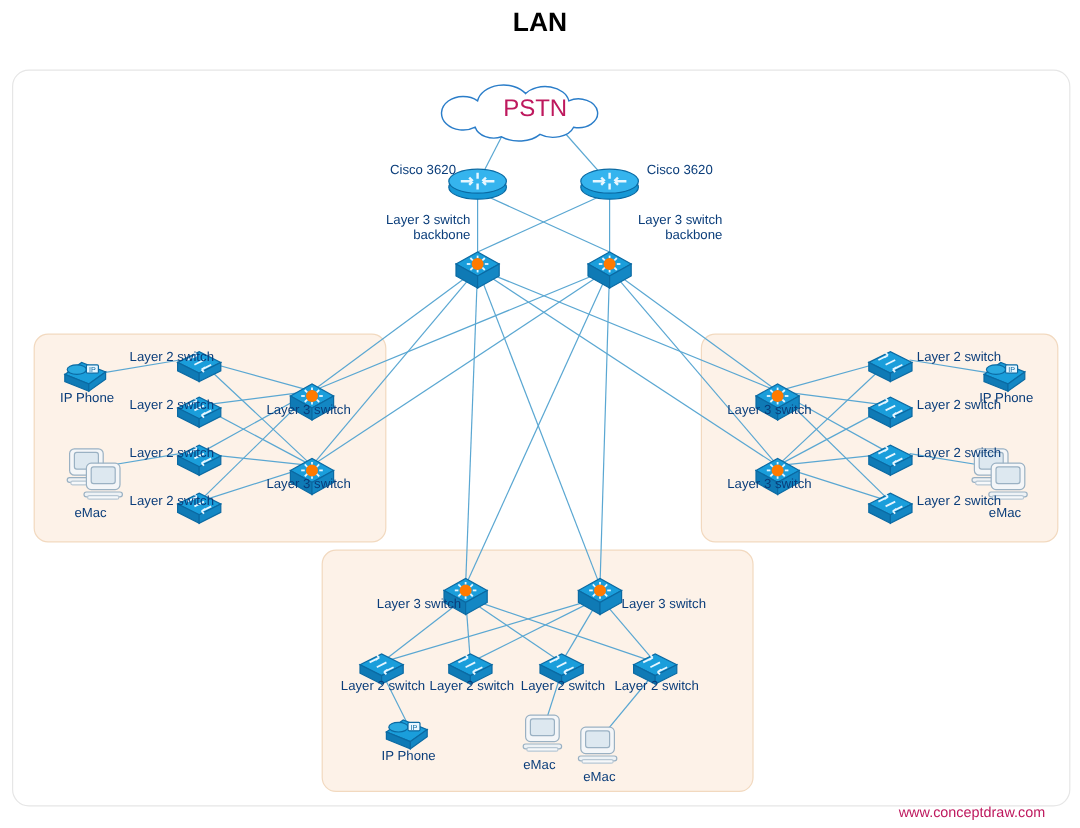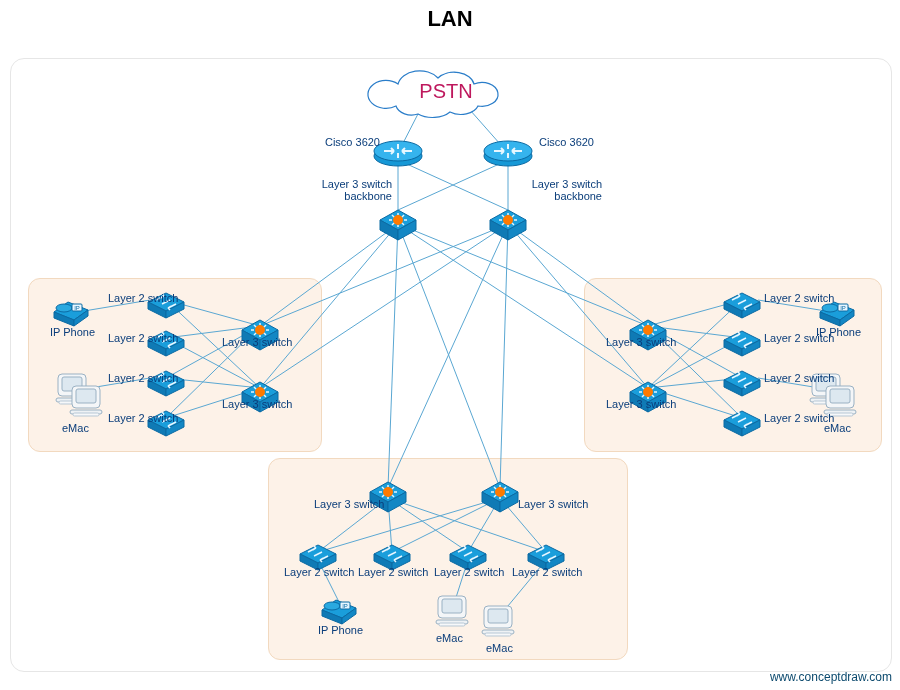--- a/index.html
+++ b/index.html
@@ -1,21 +1,21 @@
 <!DOCTYPE html>
 <html><head>
 <meta charset="utf-8">
 <style>
   html,body{margin:0;padding:0;width:900px;height:690px;font-family:Arial,Helvetica,sans-serif;background:#fff;overflow:hidden}
   .canvas{position:relative;width:900px;height:690px}
   .frame{position:absolute;left:10px;top:58px;width:880px;height:612px;border:1px solid #e6e6e6;border-radius:14px;background:#fff}
   .title{position:absolute;left:0;top:6px;width:900px;text-align:center;font-weight:bold;color:#000000}
   .title .l1{font-size:22px}
   .title .l2{font-size:20px;margin-top:-2px}
-  .credit{position:absolute;right:8px;bottom:6px;color:#0c4a6e;font-size:12px}
+  .credit{position:absolute;right:29px;bottom:6px;color:#be185d;font-size:12px}
   .group{position:absolute;background:#fdf2e8;border:1px solid #f2d9bf;border-radius:12px}
   .cloud{position:absolute;text-align:center;color:#be185d;font-size:20px}
   .lbl{position:absolute;font-size:11px;color:#0a3d7a;text-align:right;white-space:nowrap}
   svg.world{position:absolute;left:0;top:0;width:900px;height:690px;pointer-events:none}
   line.net{stroke:#5aa7d2;stroke-width:1}
 </style>
 </head>
 <body>
 
 <div class="canvas">

